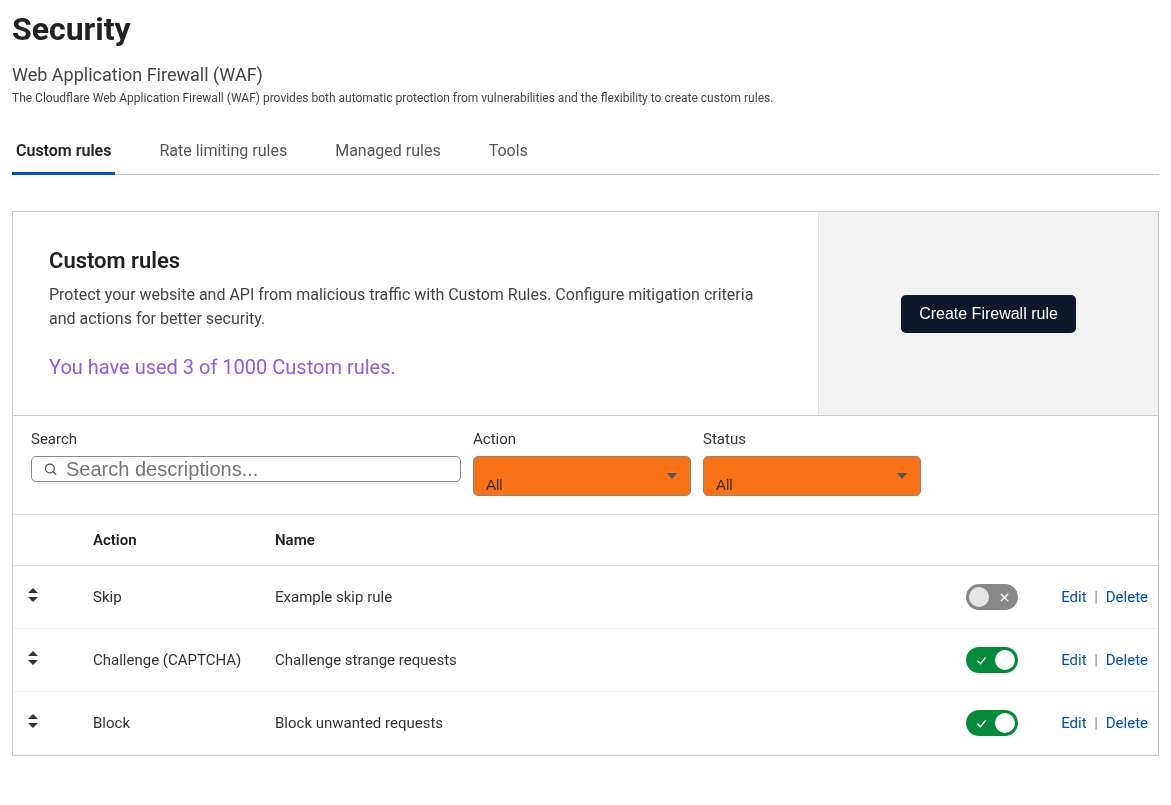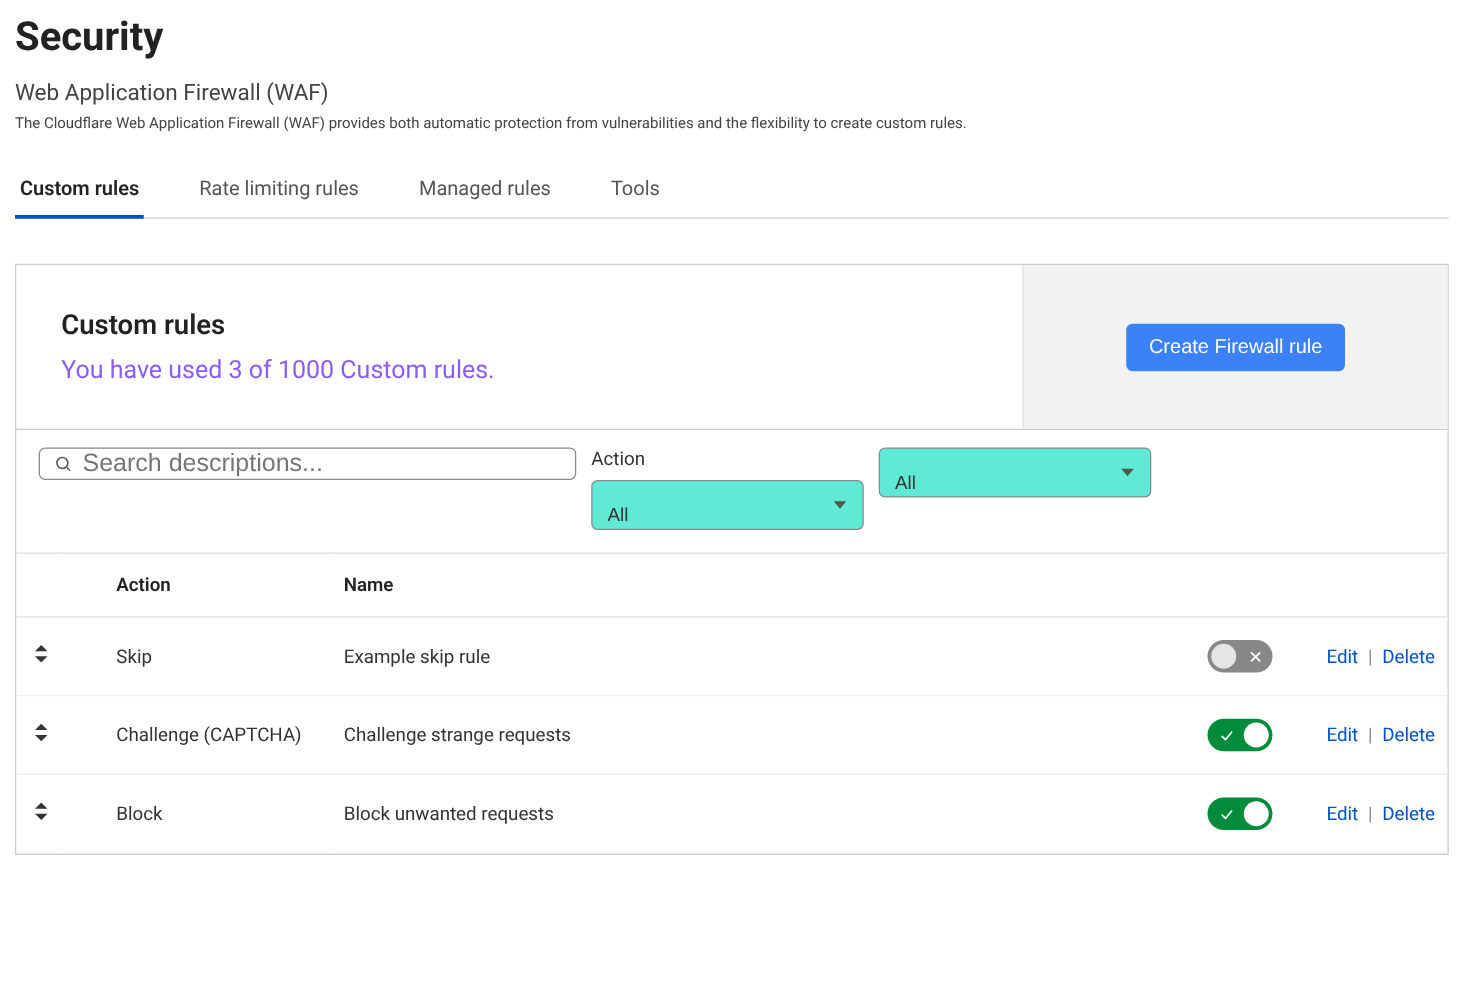--- a/index.html
+++ b/index.html
@@ -82,21 +82,21 @@
     margin: 0 0 24px 0;
     line-height: 1.5;
     max-width: 720px;
   }
   .usage {
     font-weight: 400;
     font-size: 20px;
     color: #8b5cf6;
   }
   .primary-btn {
-    background: #3b82f6;
+    background: #0f172a;
     color: #fff;
     border: none;
     border-radius: 5px;
     padding: 10px 18px;
     font-size: 16px;
     cursor: pointer;
   }
   .filters {
     display: flex;
     gap: 12px;
@@ -135,21 +135,21 @@
   }
   .select-wrap select {
     width: 100%;
     height: 40px;
     border: 1px solid #888;
     border-radius: 5px;
     padding: 16px 30px 0 12px;
     font-size: 15px;
     color: #333;
     appearance: none;
-    background: #5eead4;
+    background: #f97316;
     cursor: pointer;
   }
   .select-wrap::after {
     content: "";
     position: absolute;
     right: 14px; top: 50%;
     width: 0; height: 0;
     border-left: 5px solid transparent;
     border-right: 5px solid transparent;
     border-top: 6px solid #555;
@@ -227,46 +227,49 @@
   <div class="tab active">Custom rules</div>
   <div class="tab">Rate limiting rules</div>
   <div class="tab">Managed rules</div>
   <div class="tab">Tools</div>
 </div>
 
 <div class="card">
   <div class="card-header">
     <div class="card-header-left">
       <div class="card-title">Custom rules</div>
+      <div class="card-desc">Protect your website and API from malicious traffic with Custom Rules. Configure mitigation criteria and actions for better security.</div>
       <div class="usage">You have used 3 of 1000 Custom rules.</div>
     </div>
     <div class="card-header-right">
       <button class="primary-btn">Create Firewall rule</button>
     </div>
   </div>
 
   <div class="filters">
     <div class="filter-group">
+      <div class="filter-label">Search</div>
       <div class="search-wrap">
         <svg viewBox="0 0 24 24" fill="none" stroke="currentColor" stroke-width="2">
             <circle cx="11" cy="11" r="7"></circle>
             <line x1="21" y1="21" x2="16.5" y2="16.5"></line>
           </svg>
         <input class="search-input" type="text" placeholder="Search descriptions..." style="">
       </div>
     </div>
     <div class="filter-group">
       <div class="filter-label">Action</div>
       <div class="select-wrap">
         <select>
           <option>All</option>
         </select>
       </div>
     </div>
     <div class="filter-group">
+      <div class="filter-label">Status</div>
       <div class="select-wrap">
         <select>
           <option>All</option>
         </select>
       </div>
     </div>
   </div>
 
   <table>
     <thead>

